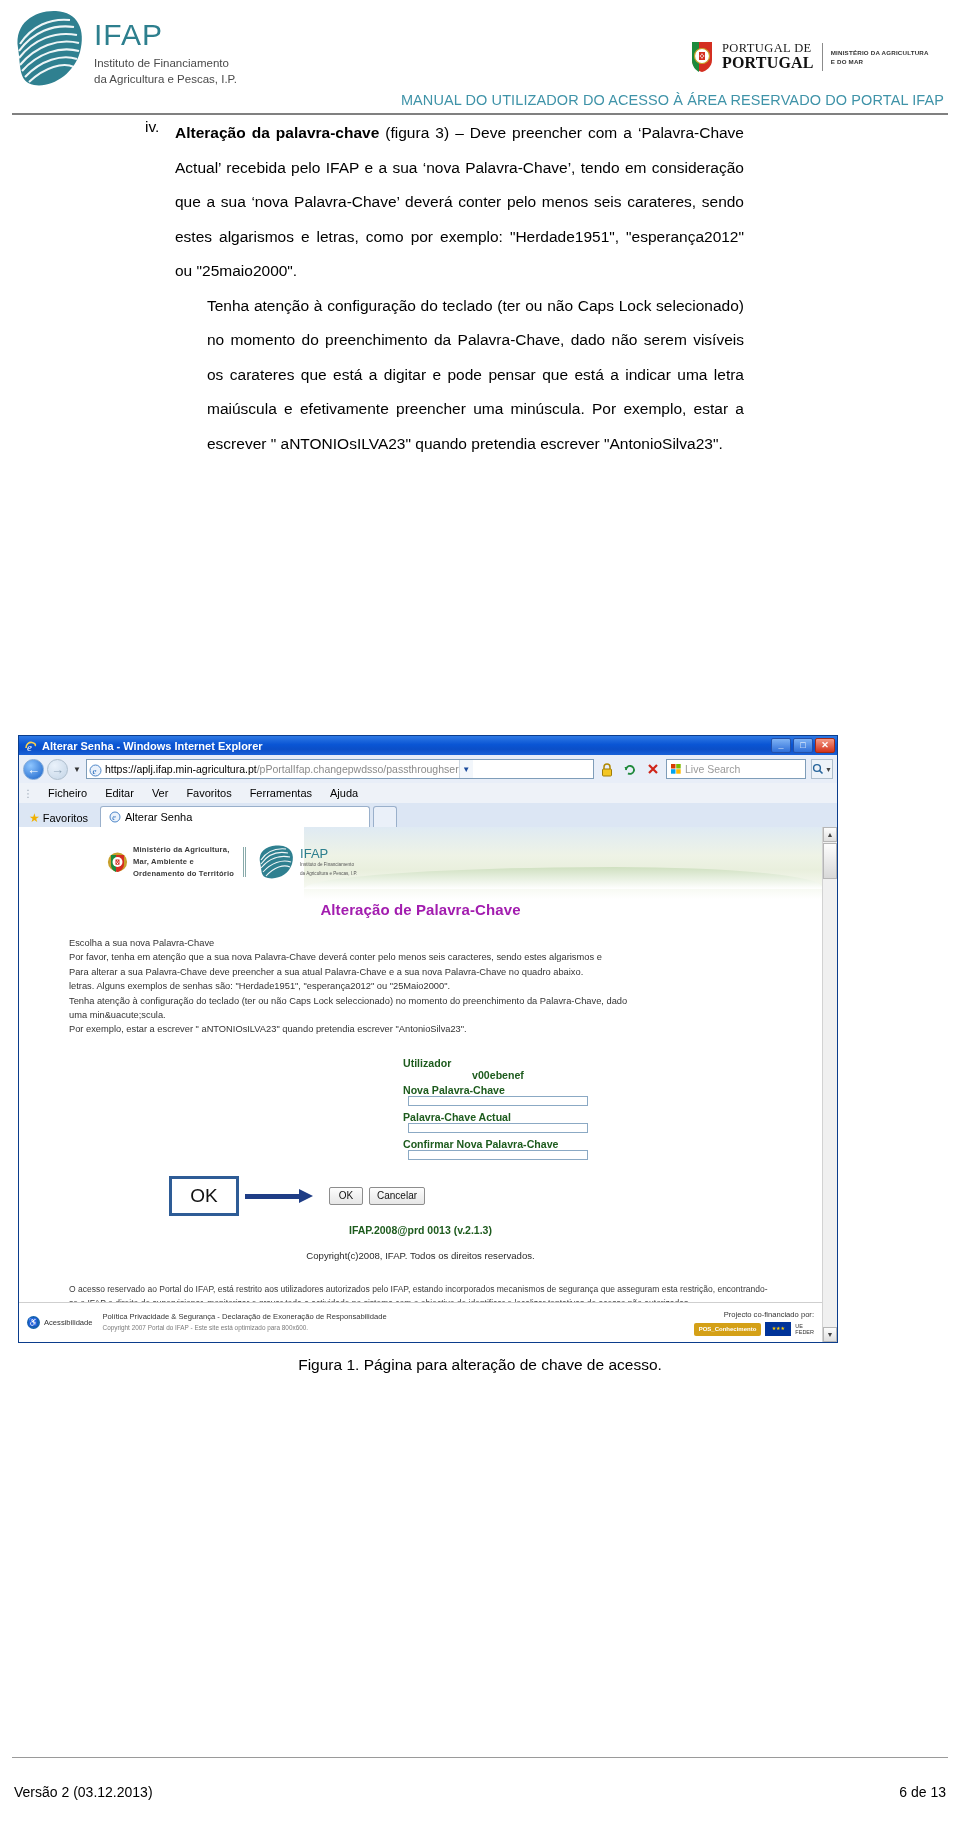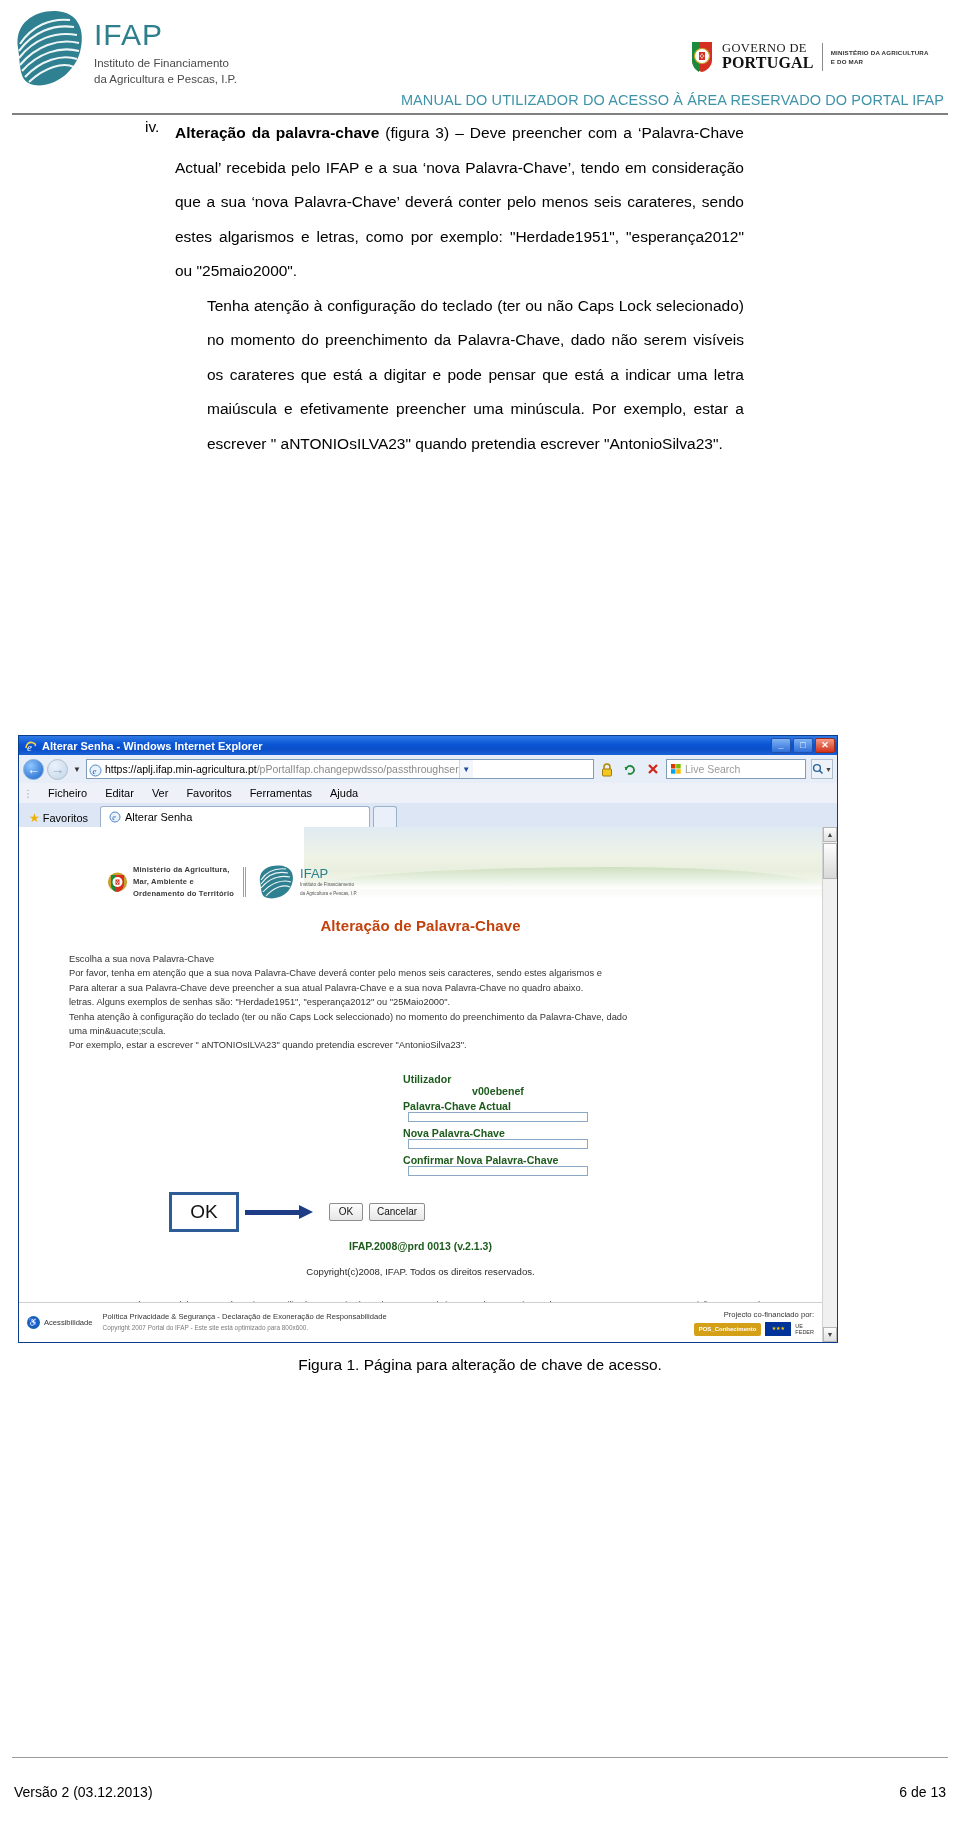--- a/index.html
+++ b/index.html
@@ -100,29 +100,29 @@
   .sb-arrow.bottom { position:absolute; bottom:0; left:0; right:0; }
   .sb-thumb { position:absolute; top:16px; left:0; right:0; height:36px;
      background:linear-gradient(180deg,#fdfdfd,#d8d8d8); border:1px solid #b6b6b6; }
 
   
   .site-banner { height:72px; position:relative; overflow:hidden; background:#fff; }
   .banner-hills { position:absolute; left:285px; top:0; right:0; bottom:0;
      background:linear-gradient(180deg,#dfeaf3 0%,#eef3e6 40%,#e9efdd 60%,#ffffff 100%); }
   .banner-hills:after { content:""; position:absolute; left:0; right:0; bottom:10px; height:22px;
      background:linear-gradient(180deg,#cfe0c0,#ffffff); border-radius:60% 40% 0 0 / 100% 90% 0 0; }
-  .banner-logos { position:absolute; left:88px; top:17px; display:flex; align-items:center;margin-top:20px; }
+  .banner-logos { position:absolute; left:88px; top:17px; display:flex; align-items:center; }
   .mini-shield { width:21px; height:24px; margin-right:5px; position:relative; }
   .min-text { font-size:7.6px; font-weight:bold; color:#3a3a3a; line-height:1.6; letter-spacing:.2px; }
   .banner-sep { width:3px; height:30px; border-left:1px solid #8aa; border-right:1px solid #8aa; margin:0 9px; }
   .mini-ifap { width:40px; height:36px; position:relative; margin-right:5px; }
   .mini-ifap-text .t1 { font-size:13px; color:#2d7f8e; line-height:1; }
   .mini-ifap-text .t2 { font-size:4.6px; color:#555; line-height:1.5; margin-top:2px; }
 
-  .page-h1 { text-align:center; font-size:15px; font-weight:bold; color:#c2410c; margin-top:18px; letter-spacing:.1px; }
+  .page-h1 { text-align:center; font-size:15px; font-weight:bold; color:#a21caf; margin-top:2px; letter-spacing:.1px; }
   .page-intro { margin:18px 0 0 50px; font-size:9.3px; color:#333; line-height:1.55; width:700px; }
   .page-intro div { white-space:nowrap; }
 
   .form-grid { margin:20px 0 0 155px; font-size:10.6px; }
   .form-row { display:flex; align-items:center; height:22px; margin-bottom:5px;flex-direction:column; }
   .form-label { width:190px; font-weight:bold; color:#1d5b1d; }
   .form-static { font-weight:bold; color:#1d5b1d; }
   .form-input { width:180px; height:16px; border:1px solid #8ba9c4; background:#fff; }
 
   .btn-row { margin:16px 0 0 150px; display:flex; align-items:center; height:40px; position:relative; }
@@ -201,21 +201,21 @@
         <rect x="11" y="12" width="6" height="8" fill="#d42f21"></rect>
         <g fill="#fff">
           <circle cx="14" cy="14.2" r="0.8"></circle>
             <circle cx="14" cy="17.8" r="0.8"></circle>
           <circle cx="12.5" cy="16" r="0.8"></circle>
             <circle cx="15.5" cy="16" r="0.8"></circle>
         </g>
       </svg>
     </div>
     <div class="gov-words">
-      <div class="l1">GOVERNO DE</div>
+      <div class="l1">PORTUGAL DE</div>
       <div class="l2">PORTUGAL</div>
     </div>
     <div class="gov-sep"></div>
     <div class="gov-min">
       <div>MINISTÉRIO DA AGRICULTURA</div>
       <div>E DO MAR</div>
     </div>
   </div>
 
   <div class="manual-title">MANUAL DO UTILIZADOR DO ACESSO À ÁREA RESERVADO DO PORTAL IFAP</div>
@@ -389,25 +389,25 @@
         <div>uma min&amp;uacute;scula.</div>
         <div>Por exemplo, estar a escrever " aNTONIOsILVA23" quando pretendia escrever "AntonioSilva23".</div>
       </div>
 
       <div class="form-grid">
         <div class="form-row">
           <div class="form-label">Utilizador</div>
           <div class="form-static">v00ebenef</div>
         </div>
         <div class="form-row">
+          <div class="form-label">Nova Palavra-Chave</div>
+          <div class="form-input"></div>
+        </div>
+        <div class="form-row">
           <div class="form-label">Palavra-Chave Actual</div>
-          <div class="form-input"></div>
-        </div>
-        <div class="form-row">
-          <div class="form-label">Nova Palavra-Chave</div>
           <div class="form-input"></div>
         </div>
         <div class="form-row">
           <div class="form-label">Confirmar Nova Palavra-Chave</div>
           <div class="form-input"></div>
         </div>
       </div>
 
       <div class="btn-row">
         <div class="callout">OK</div>

